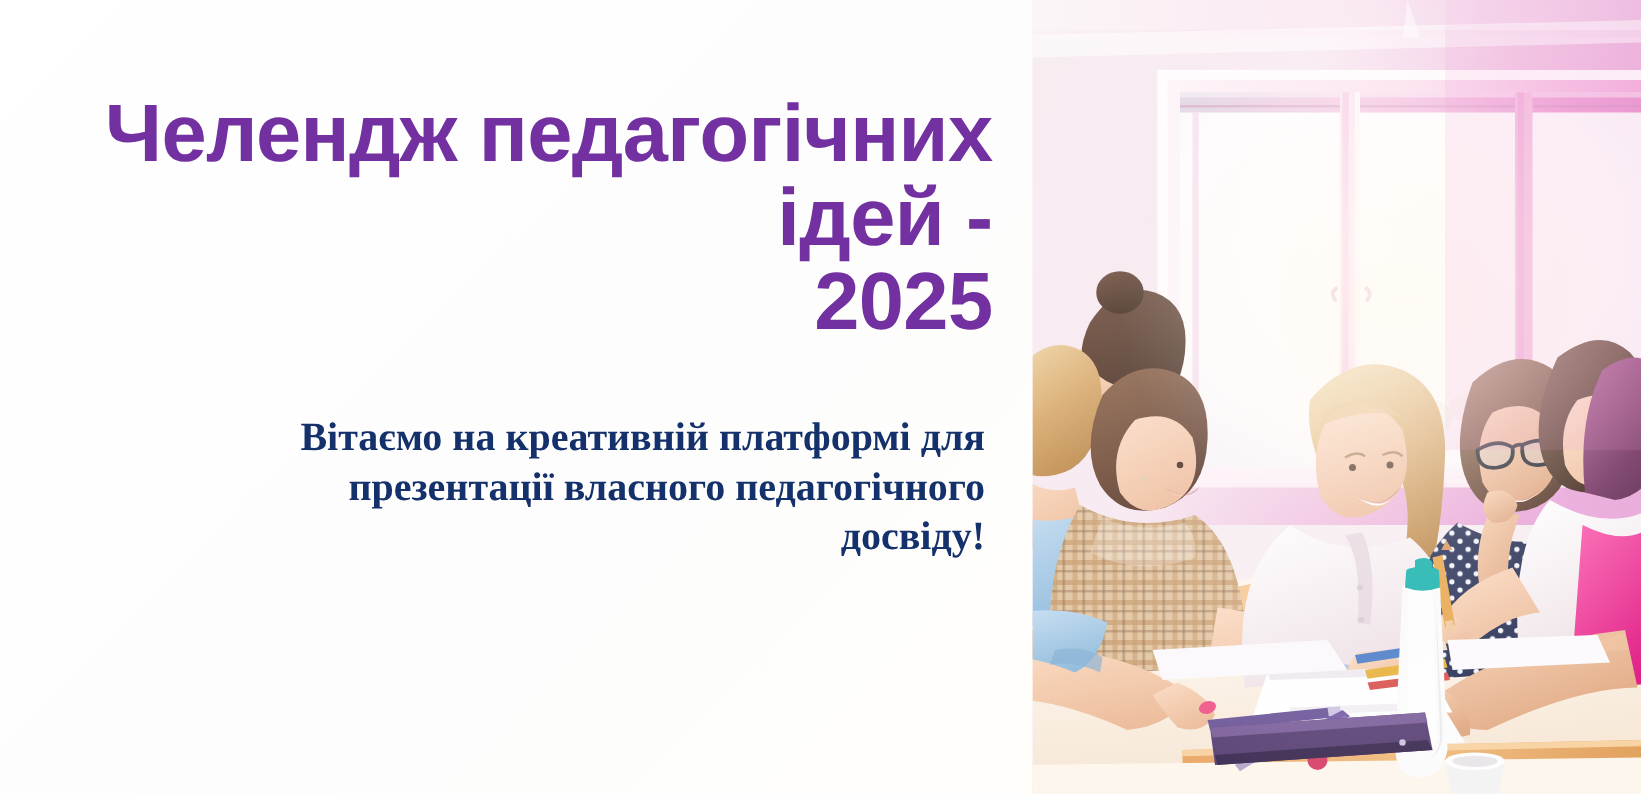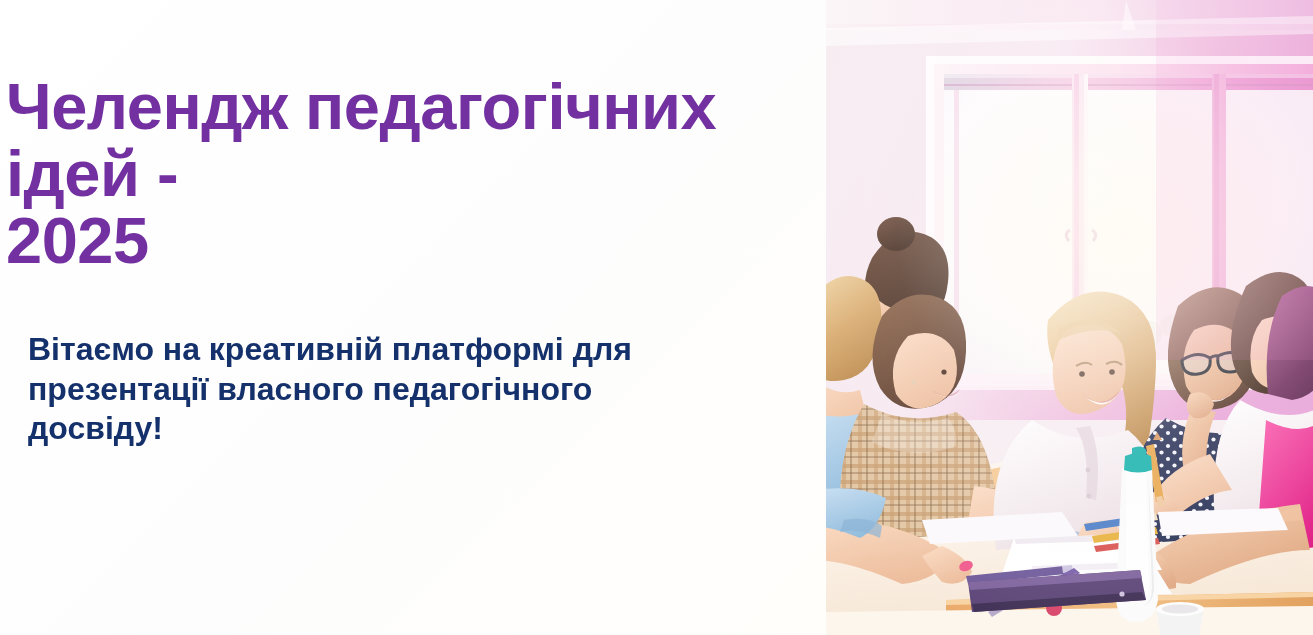--- a/index.html
+++ b/index.html
@@ -25,42 +25,42 @@
     width: 826px;
     height: 635px;
     background: linear-gradient(135deg, #ffffff 0%, #fdfdfd 55%, #fffefb 100%);
   }
 
   #slide-title {
     position: absolute;
     left: 6px;
     top: 74px;
     width: 788px;
-    text-align: left;
+    text-align: right;
     color: #7230a0;
     font-weight: bold;
     font-size: 65px;
     line-height: 1.03;
     letter-spacing: -0.5px;
     white-space: pre-line;
     font-family: "Liberation Sans", sans-serif;
   }
 
   #slide-subtitle {
     position: absolute;
     left: 28px;
     top: 330px;
     width: 760px;
-    text-align: left;
+    text-align: right;
     color: #14316c;
     font-weight: bold;
     font-size: 32px;
     line-height: 1.24;
     white-space: pre-line;
-    font-family: Liberation Sans, sans-serif;
+    font-family: Liberation Serif, serif;
   }
 
   
   #photo {
     position: absolute;
     left: 826px;
     top: 0;
     width: 487px;
     height: 635px;
     overflow: hidden;

